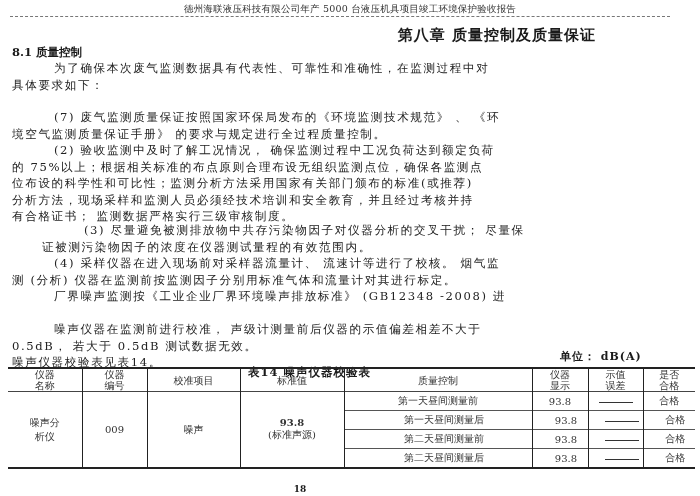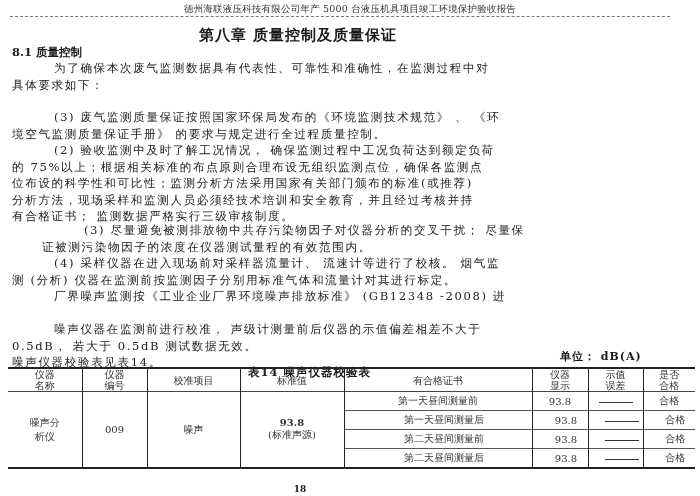--- a/index.html
+++ b/index.html
@@ -9,21 +9,21 @@
   }
   .abs { position: absolute; }
   .running-header {
     left: 0; width: 700px; top: 3px; text-align: center;
     font-size: 9.5px; color: #333; letter-spacing: 0.2px;
   }
   .header-rule {
     left: 10px; width: 660px; top: 16px; border-top: 1px dashed #777; height: 0;
   }
   .chapter-title {
-    left: 0; width: 596px; top: 26px; text-align: center;
+    left: 0; width: 596px; top: 26px; text-align: right;
     font-size: 15px; font-weight: bold; letter-spacing: 1px;
   }
   .section-title {
     left: 12px; top: 45px; font-size: 11.5px; font-weight: bold;
   }
   .para {
     left: 12px; width: 680px; font-size: 11.6px; line-height: 16.5px; letter-spacing: 1.6px;
     white-space: nowrap; color: #222;
   }
   .para .line { display: block; height: 16.5px; }
@@ -63,21 +63,21 @@
 
 <div class="abs chapter-title">第八章  质量控制及质量保证</div>
 <div class="abs section-title">8.1 质量控制</div>
 
 <div class="abs para" style="top:60px;">
   <span class="line indent">为了确保本次废气监测数据具有代表性、可靠性和准确性，在监测过程中对</span>
   <span class="line">具体要求如下：</span>
 </div>
 
 <div class="abs para" style="top:109px;">
-  <span class="line indent">(3) 废气监测质量保证按照国家环保局发布的《环境监测技术规范》 、 《环</span>
+  <span class="line indent">(7) 废气监测质量保证按照国家环保局发布的《环境监测技术规范》 、 《环</span>
   <span class="line">境空气监测质量保证手册》 的要求与规定进行全过程质量控制。</span>
 </div>
 
 <div class="abs para" style="top:142px;">
   <span class="line indent">(2) 验收监测中及时了解工况情况， 确保监测过程中工况负荷达到额定负荷</span>
   <span class="line">的 75%以上；根据相关标准的布点原则合理布设无组织监测点位，确保各监测点</span>
   <span class="line">位布设的科学性和可比性；监测分析方法采用国家有关部门颁布的标准(或推荐)</span>
   <span class="line">分析方法，现场采样和监测人员必须经技术培训和安全教育，并且经过考核并持</span>
   <span class="line">有合格证书； 监测数据严格实行三级审核制度。</span>
 </div>
@@ -115,21 +115,21 @@
       <col style="width:56px">
       <col style="width:55px">
       <col style="width:52px">
   </colgroup>
   <thead>
     <tr>
       <th><span>仪器</span><br><span>名称</span></th>
       <th><span>仪器</span><br><span>编号</span></th>
       <th>校准项目</th>
       <th>标准值</th>
-      <th>有合格证书</th>
+      <th>质量控制</th>
       <th><span>仪器</span><br><span>显示</span></th>
       <th><span>示值</span><br><span>误差</span></th>
       <th><span>是否</span><br><span>合格</span></th>
     </tr>
   </thead>
   <tbody>
     <tr class="datarow">
       <td class="first" rowspan="4"><span>噪声分</span><br><span>析仪</span></td>
       <td rowspan="4" class="num">009</td>
       <td rowspan="4">噪声</td>

